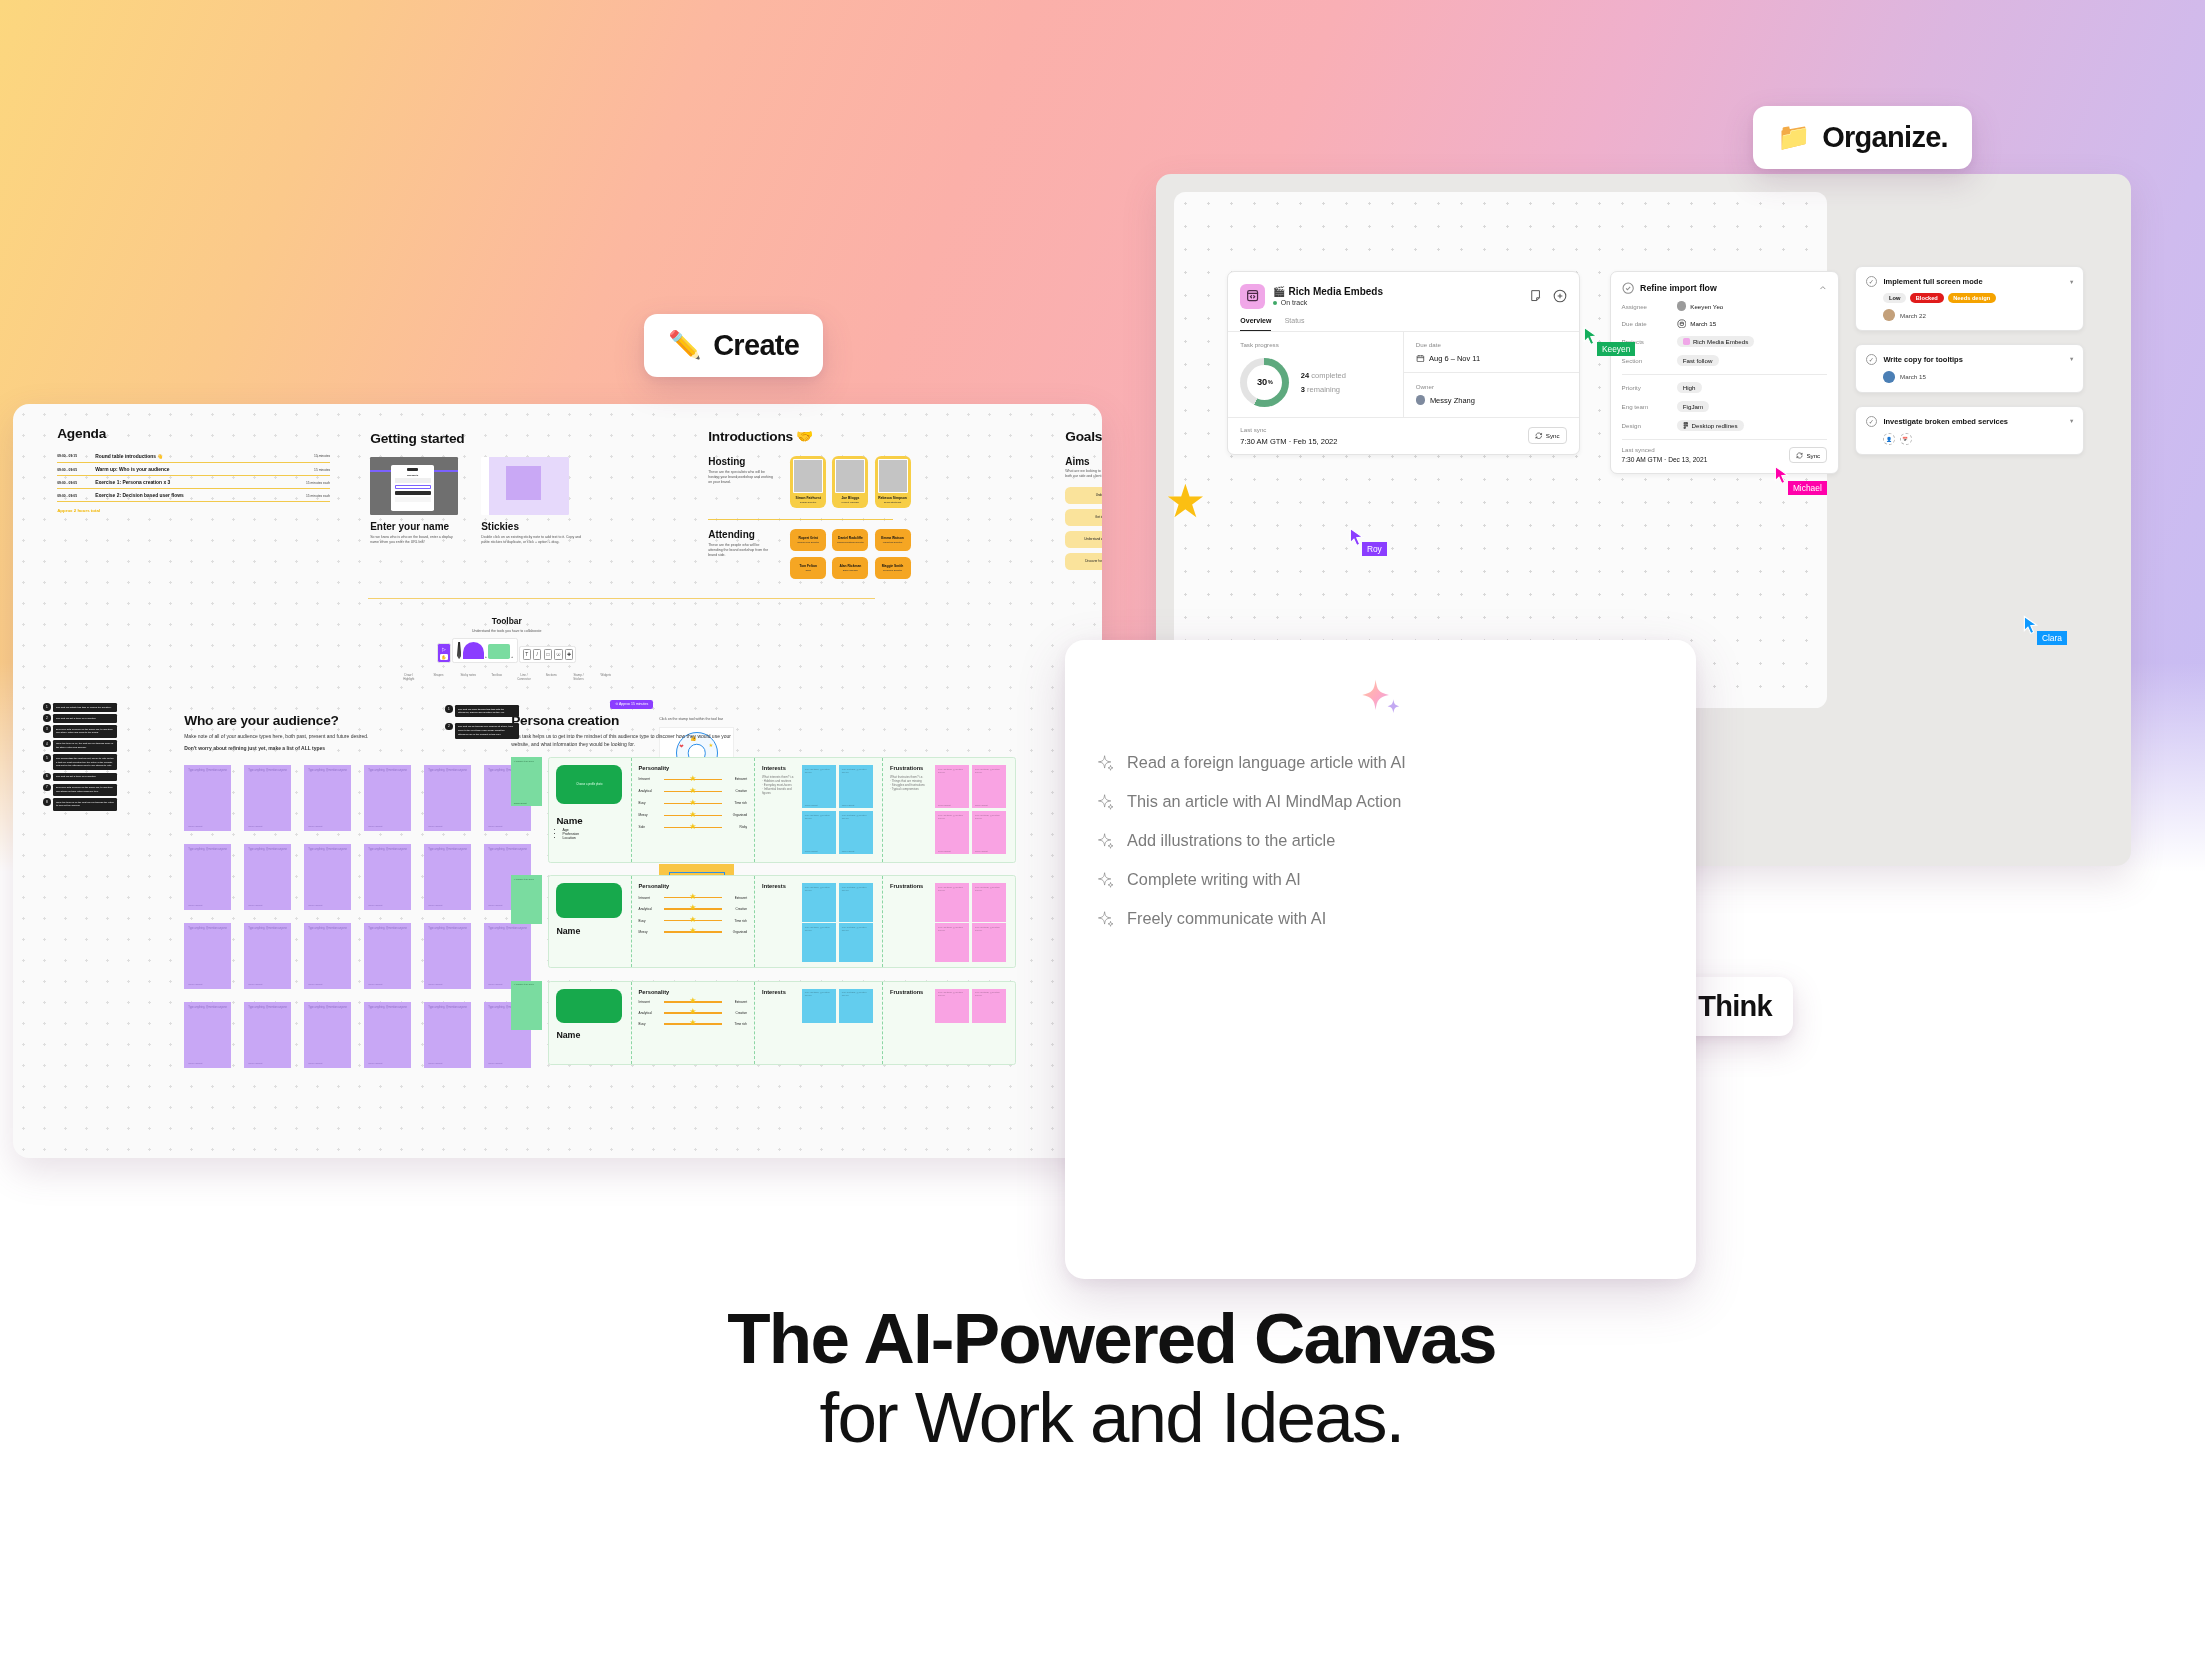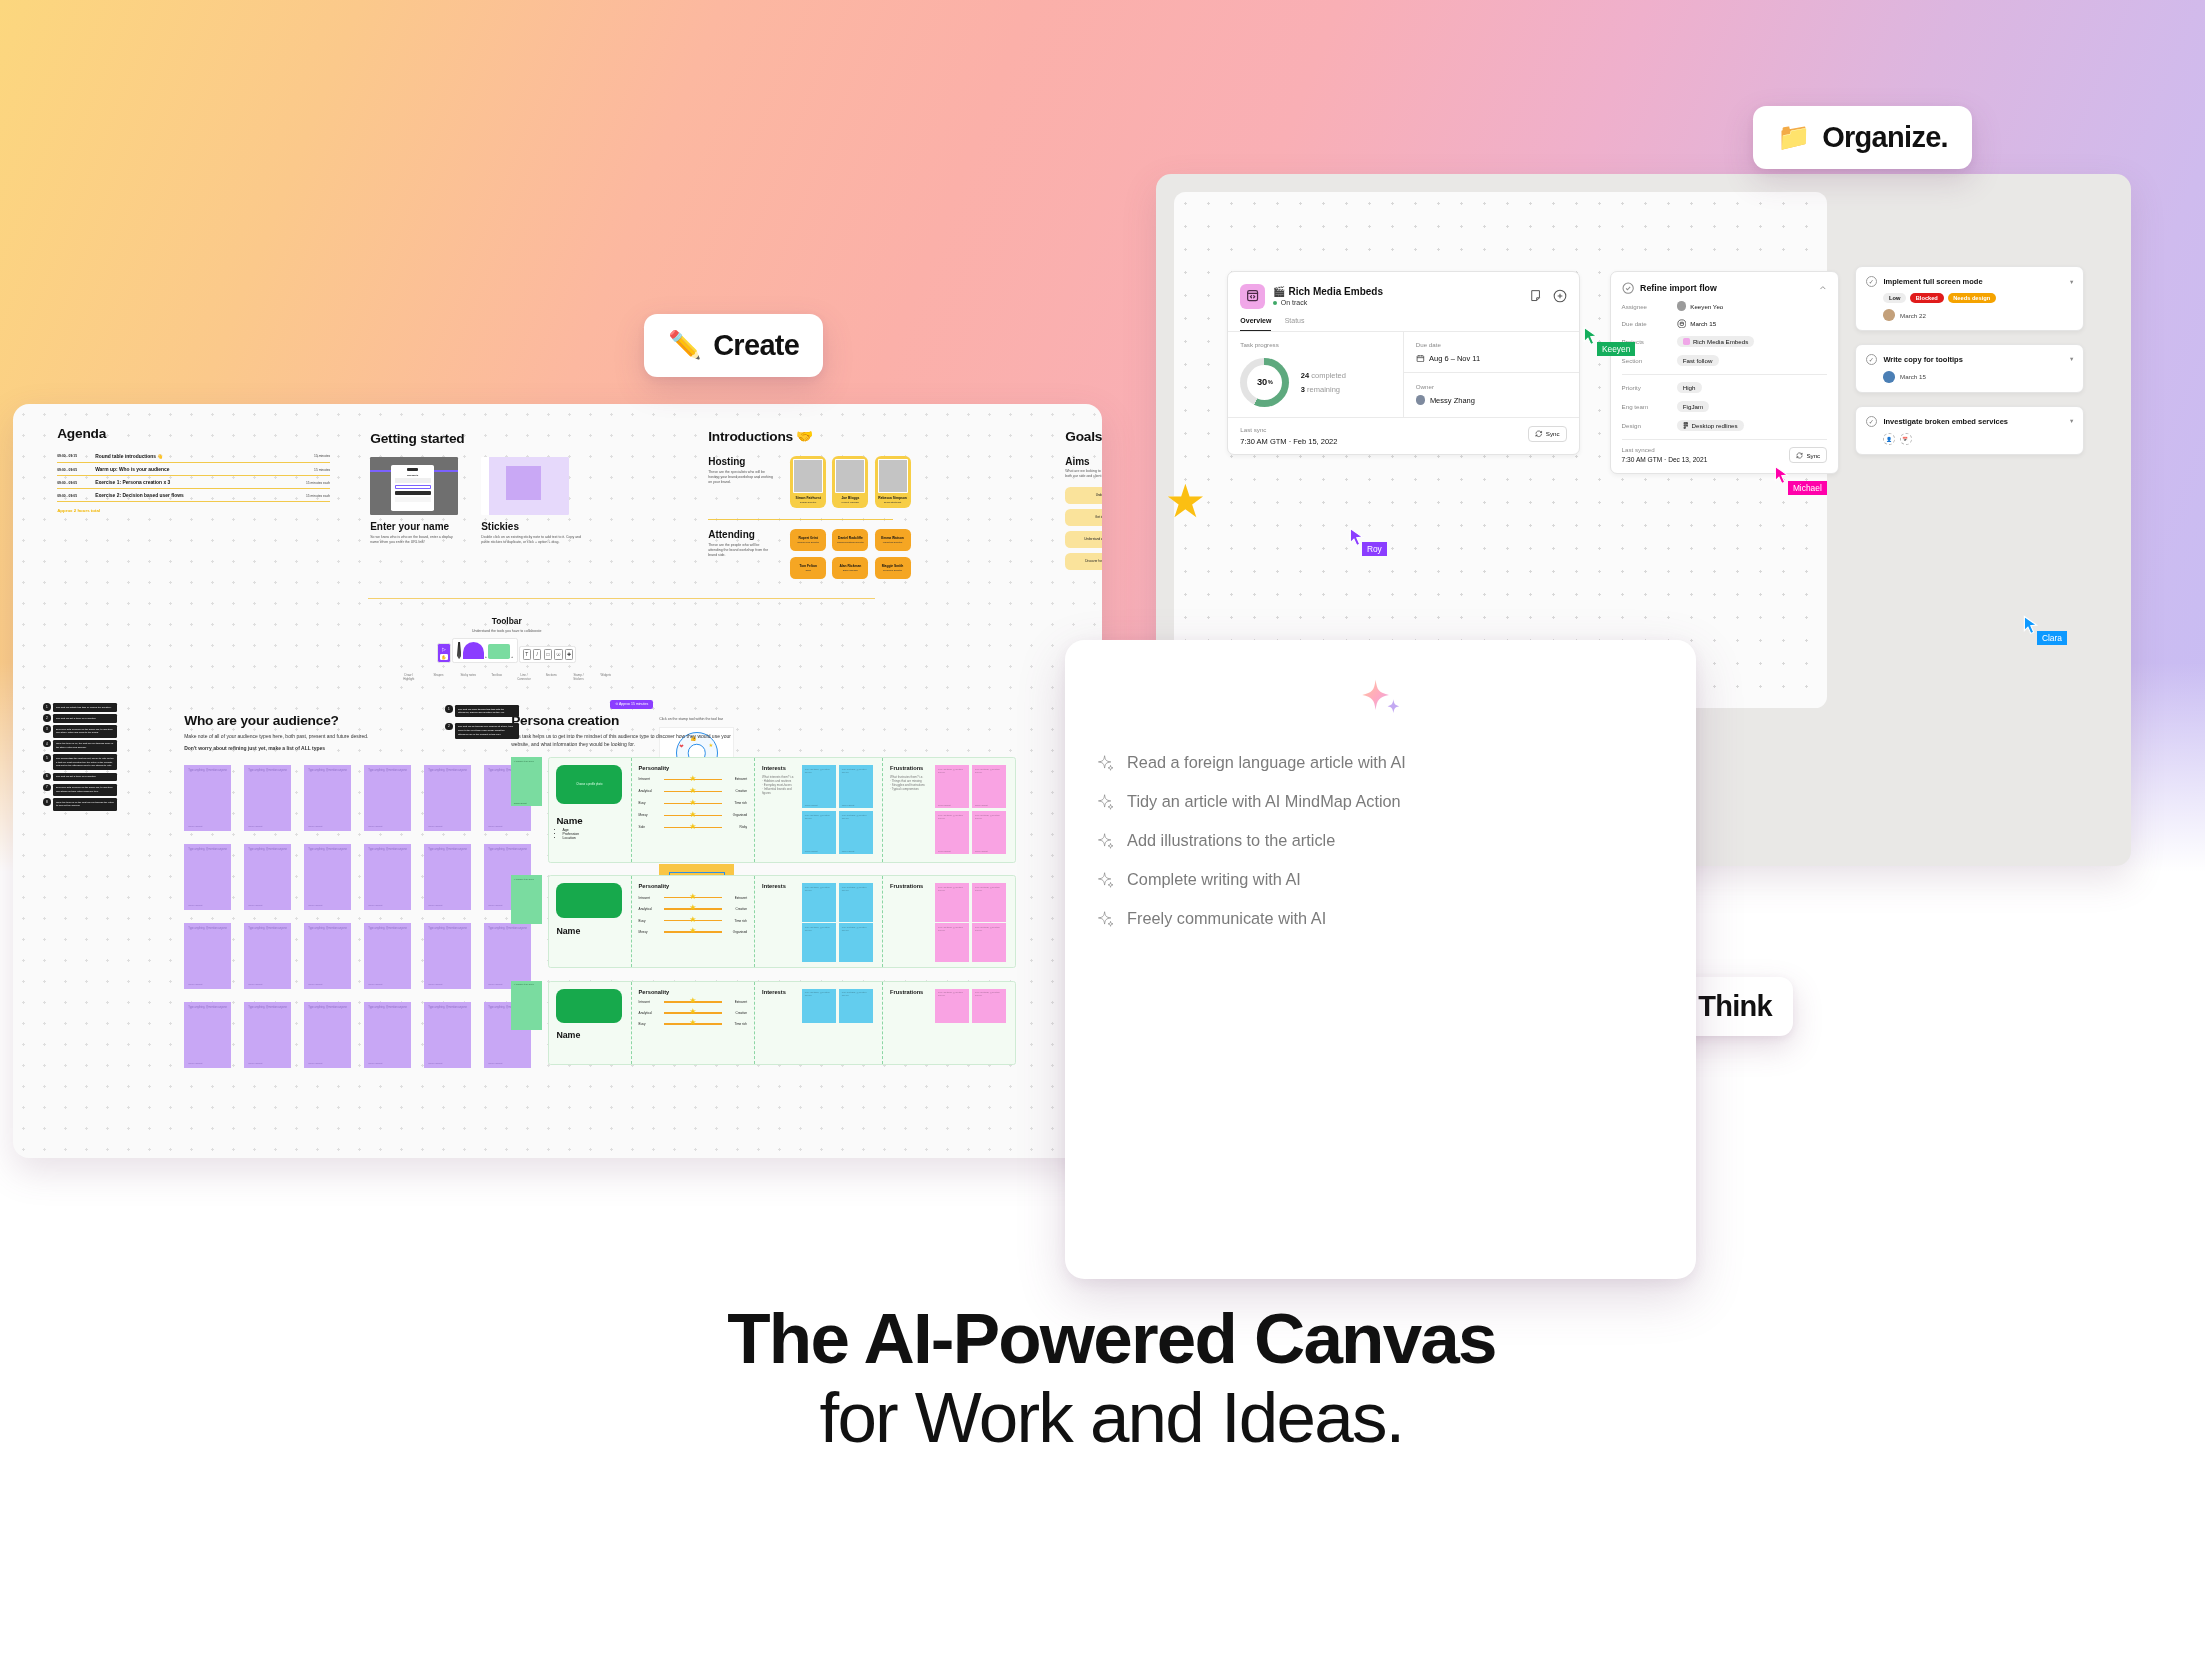--- a/index.html
+++ b/index.html
@@ -141,21 +141,21 @@
   .oc-left { width:50%;padding:9.7px 12.3px;border-right:0.4px solid #EAEAEA;}
   .oc-right { width:50%; }
   .oc-lbl { font-size:6.2px;color:#8A8A8A;}
   .oc-val { font-size:7.5px;color:#111;display:flex;align-items:center;gap:4.4px;margin-top:5.3px;}
   .donut {
     width:49px;height:49px;border-radius:50%;
     background: conic-gradient(#5EA97E 0% 57%, #E3E3E3 57% 100%);
     display:flex;align-items:center;justify-content:center;
   }
   .donut-hole { width:35px;height:35px;border-radius:50%;background:#fff;display:flex;align-items:center;justify-content:center;font-size:9.3px;font-weight:700;color:#111;}
-  .oc-foot { border-top:0.4px solid #EAEAEA; padding:8px 12.3px; display:flex;align-items:flex-start;justify-content:space-between;}
+  .oc-foot { border-top:0.4px solid #EAEAEA; padding:8px 12.3px; display:flex;align-items:center;justify-content:space-between;}
   .sync-btn { border:0.4px solid #DADADA;border-radius:4px;padding:3.5px 6.2px;font-size:6.2px;display:flex;gap:3.1px;align-items:center;color:#111;background:#fff;}
 
   
   #refine-card { position:absolute; left:454px; top:97px; width:229px; padding:9.7px 10.6px; }
   .rc-title { font-size:8.8px;font-weight:700;color:#111;}
   .rc-row { display:flex;align-items:center;margin-top:7.5px;}
   .rc-lbl { width:55px;font-size:6.2px;color:#8A8A8A;}
   .rc-chip { background:#EDEDED;border-radius:44px;padding:2.2px 6.2px;font-size:6.2px;color:#111;display:inline-flex;align-items:center;gap:3.1px;}
   .rc-val { font-size:6.2px;color:#111;display:flex;align-items:center;gap:4px;}
   .avatar { width:9.7px;height:9.7px;border-radius:50%;background:#9B9B9B;}
@@ -1135,21 +1135,21 @@
           <path d="M15 4 C16.6 14.5 18.5 16.4 29 18 C18.5 19.6 16.6 21.5 15 32 C13.4 21.5 11.5 19.6 1 18 C11.5 16.4 13.4 14.5 15 4 Z"></path>
           <path d="M28.5 26 C29.2 30 30 30.8 34 31.5 C30 32.2 29.2 33 28.5 37 C27.8 33 27 32.2 23 31.5 C27 30.8 27.8 30 28.5 26 Z"></path>
         </svg>
       <span class="ai-item-text">Read a foreign language article with AI</span>
     </div>
     <div class="ai-item">
       <svg width="17.6" height="17.6" viewBox="0 0 40 40" fill="none" stroke="#8E8E8E" stroke-width="1.8">
           <path d="M15 4 C16.6 14.5 18.5 16.4 29 18 C18.5 19.6 16.6 21.5 15 32 C13.4 21.5 11.5 19.6 1 18 C11.5 16.4 13.4 14.5 15 4 Z"></path>
           <path d="M28.5 26 C29.2 30 30 30.8 34 31.5 C30 32.2 29.2 33 28.5 37 C27.8 33 27 32.2 23 31.5 C27 30.8 27.8 30 28.5 26 Z"></path>
         </svg>
-      <span class="ai-item-text">Tidy an article with AI MindMap Action</span>
+      <span class="ai-item-text">This an article with AI MindMap Action</span>
     </div>
     <div class="ai-item">
       <svg width="17.6" height="17.6" viewBox="0 0 40 40" fill="none" stroke="#8E8E8E" stroke-width="1.8">
           <path d="M15 4 C16.6 14.5 18.5 16.4 29 18 C18.5 19.6 16.6 21.5 15 32 C13.4 21.5 11.5 19.6 1 18 C11.5 16.4 13.4 14.5 15 4 Z"></path>
           <path d="M28.5 26 C29.2 30 30 30.8 34 31.5 C30 32.2 29.2 33 28.5 37 C27.8 33 27 32.2 23 31.5 C27 30.8 27.8 30 28.5 26 Z"></path>
         </svg>
       <span class="ai-item-text">Add illustrations to the article</span>
     </div>
     <div class="ai-item">
       <svg width="17.6" height="17.6" viewBox="0 0 40 40" fill="none" stroke="#8E8E8E" stroke-width="1.8">

